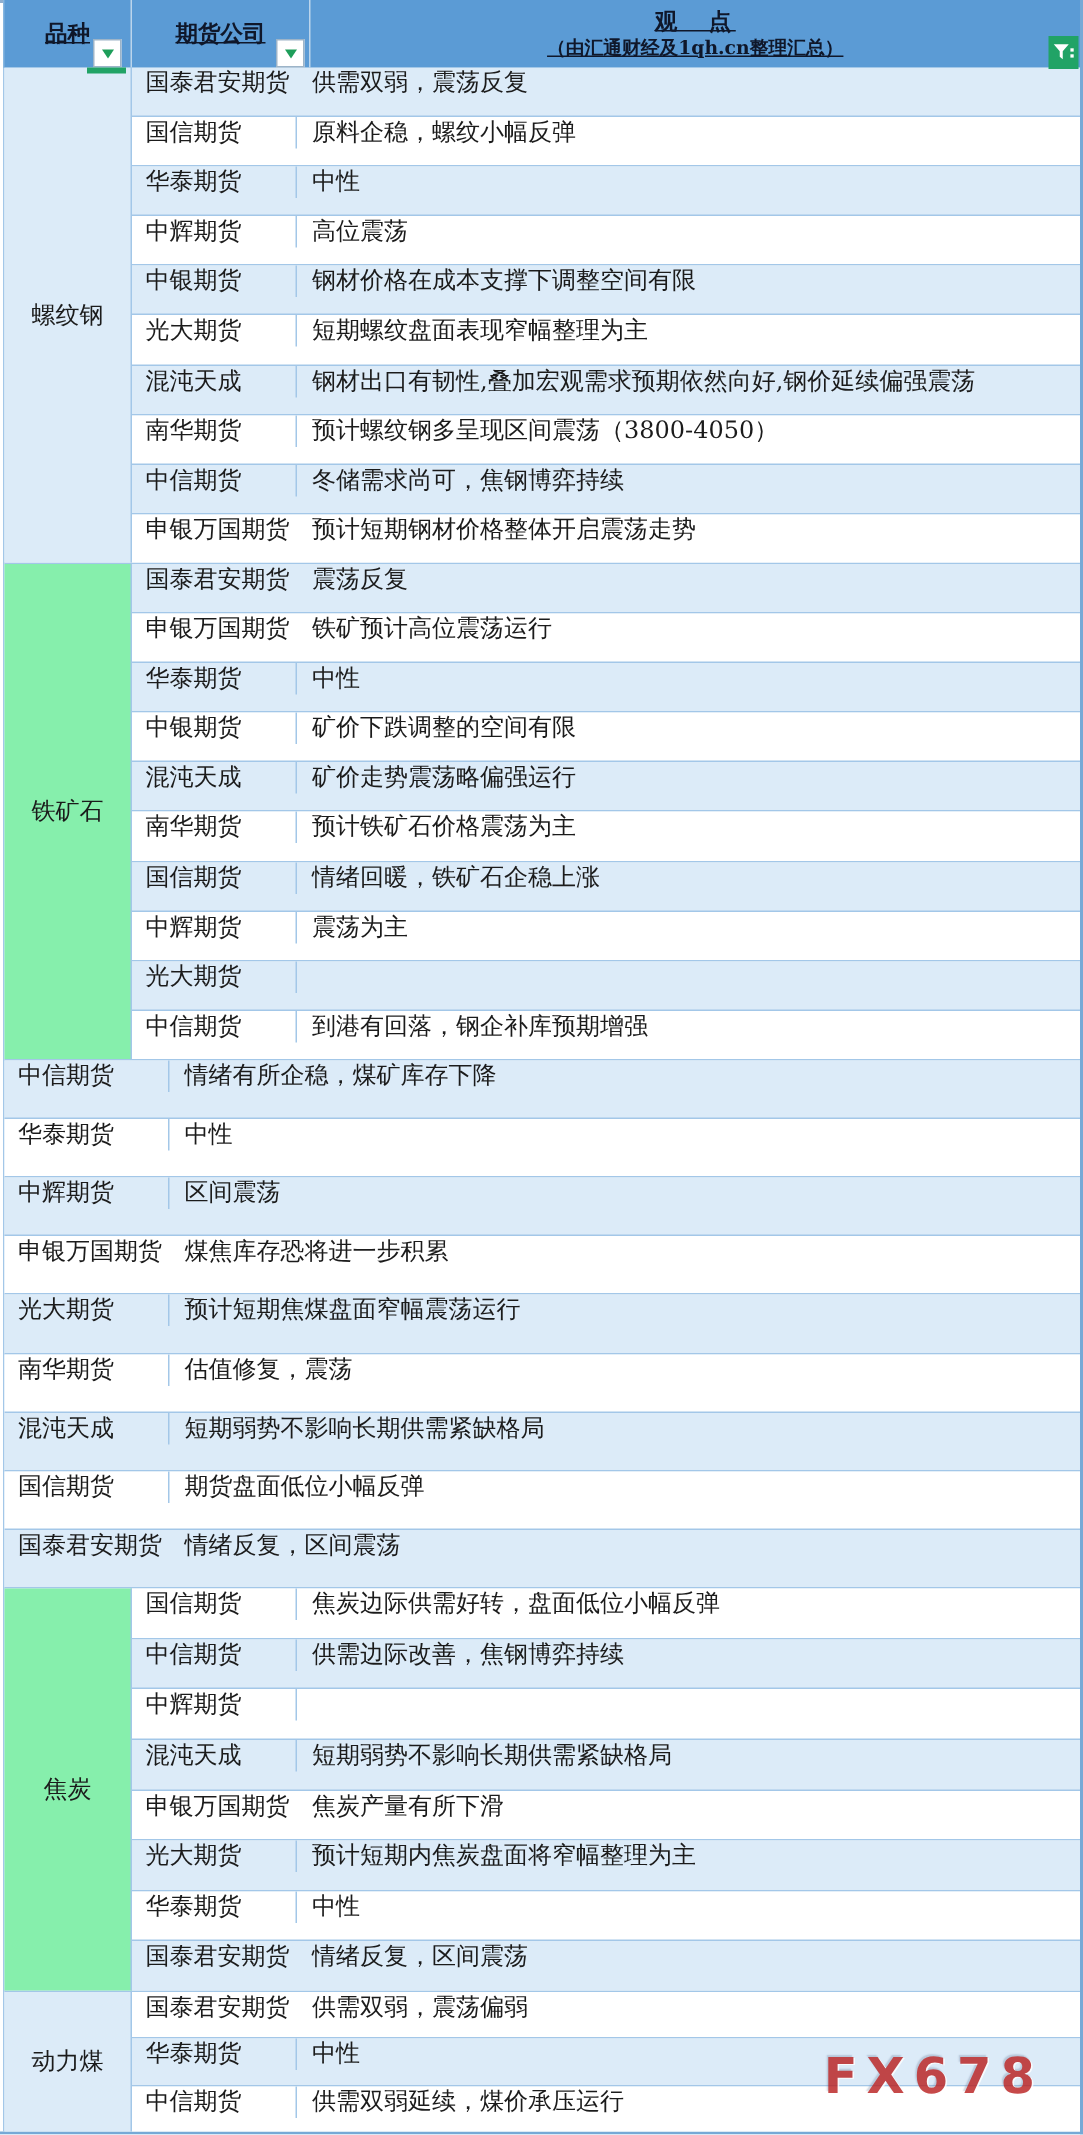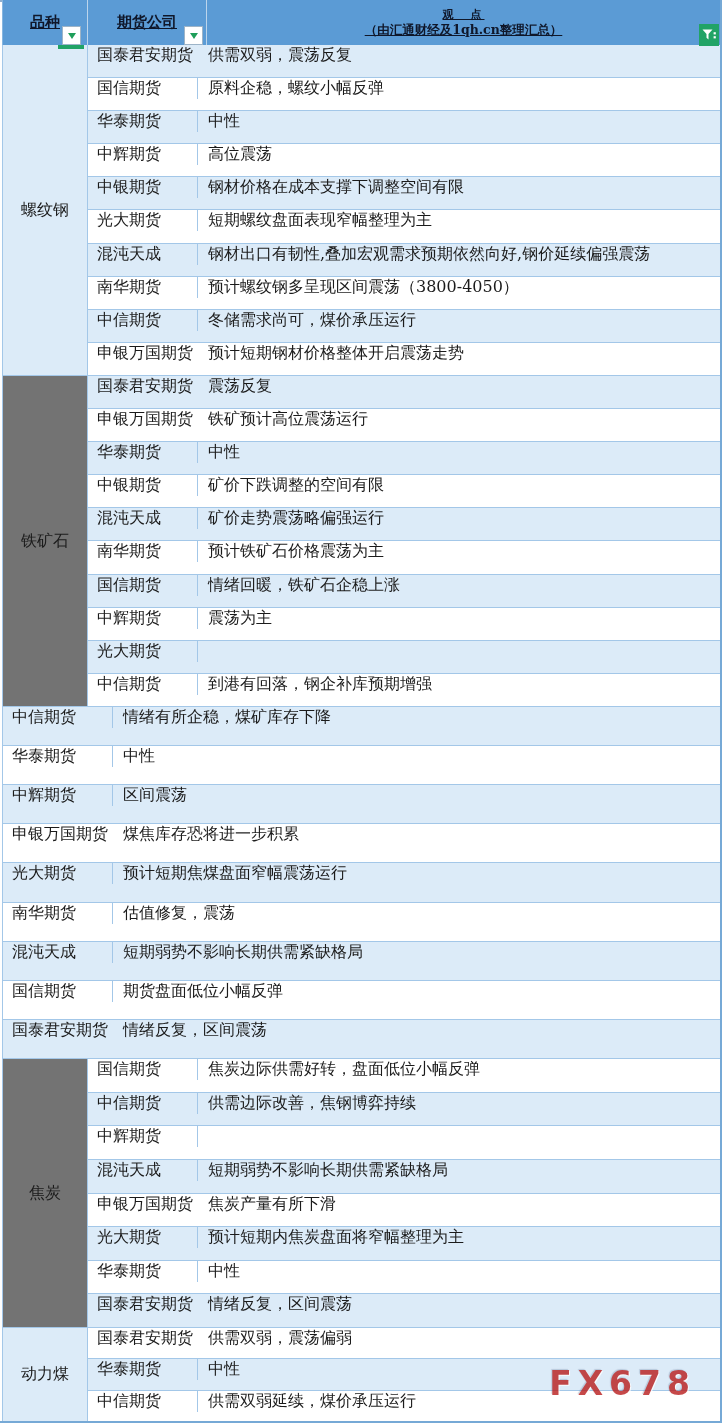--- a/index.html
+++ b/index.html
@@ -10,21 +10,21 @@
       padding-left:2px;display:flex;flex-direction:column;
       border-right:2px solid #76a9d6;border-bottom:2px solid #76a9d6;}
 
   
   .header{height:45px;flex:0 0 45px;background:#5b9bd5;display:flex;position:relative;
           color:#0f172a;border-left:1px solid #86b6e0;text-decoration:underline;}
   .h-cell{display:flex;align-items:center;justify-content:center;font-weight:bold;}
   .h-variety{width:84px;font-size:15px;border-right:1px solid #bcd5ec;}
   .h-company{width:118px;font-size:15px;border-right:1px solid #bcd5ec;}
   .h-view{flex:1;flex-direction:column;justify-content:center;line-height:1.25;}
-  .h-view-title{font-size:11px;letter-spacing:3px;font-weight:bold;}
+  .h-view-title{font-size:15px;letter-spacing:3px;font-weight:bold;}
   .h-view-sub{font-size:12.5px;font-weight:bold;}
 
   .filter-btn{position:absolute;top:26px;width:19px;height:19px;background:#fff;
       border:1px solid #9db4c8;box-sizing:border-box;display:flex;align-items:center;
       justify-content:center;cursor:pointer;}
   .filter-btn .tri{width:0;height:0;border-left:4px solid transparent;
       border-right:4px solid transparent;border-top:6px solid #1e9e5a;}
   .fb-variety{left:59px;}
   .fb-company{left:181px;}
 
@@ -37,21 +37,21 @@
   
   .sections{flex:1;display:flex;flex-direction:column;border-left:1px solid #a3c7e8;}
   .section{display:flex;border-bottom:1px solid #a3c7e8;}
   .section:nth-child(1){height:330px;flex:0 0 330px;}
   .section:nth-child(2){height:330px;flex:0 0 330px;}
   .section:nth-child(3){height:351px;flex:0 0 351px;}
   .section:nth-child(4){height:268px;flex:0 0 268px;}
   .section:nth-child(5){flex:1;border-bottom:none;}
 
   .variety-cell{width:84px;flex:0 0 84px;display:flex;align-items:center;justify-content:center;
-      font-size:16px;border-right:1px solid #a3c7e8;background:#737373;}
+      font-size:16px;border-right:1px solid #a3c7e8;background:#86efac;}
   .section:nth-child(odd) .variety-cell{background:#dcebf8;}
 
   .rows{flex:1;display:flex;flex-direction:column;}
   .row{flex:1;display:flex;align-items:flex-start;border-bottom:1px solid #a3c7e8;background:#fff;}
   .row:last-child{border-bottom:none;}
   .row.alt{background:#dcebf8;}
 
   .company{width:110px;flex:0 0 110px;box-sizing:border-box;display:flex;align-items:center;
       padding-left:9px;font-size:16px;border-right:1px solid #a3c7e8;white-space:nowrap;}
   .row.merged .company{border-right:none;}
@@ -125,21 +125,21 @@
           <div class="row alt">
             <div class="company">混沌天成</div>
             <div class="view">钢材出口有韧性,叠加宏观需求预期依然向好,钢价延续偏强震荡</div>
           </div>
           <div class="row">
             <div class="company">南华期货</div>
             <div class="view">预计螺纹钢多呈现区间震荡（3800-4050）</div>
           </div>
           <div class="row alt">
             <div class="company">中信期货</div>
-            <div class="view">冬储需求尚可，煤价承压运行</div>
+            <div class="view">冬储需求尚可，焦钢博弈持续</div>
           </div>
           <div class="row merged">
             <div class="company">申银万国期货</div>
             <div class="view">预计短期钢材价格整体开启震荡走势</div>
           </div>
         </div>
       </div>
       <div class="section">
         <div class="variety-cell">铁矿石</div>
         <div class="rows">

